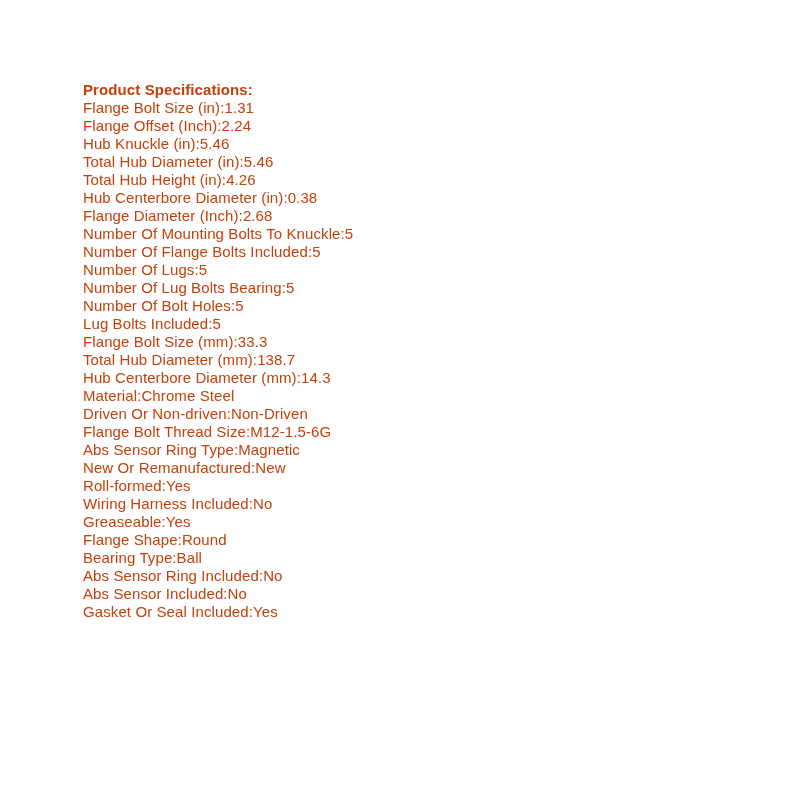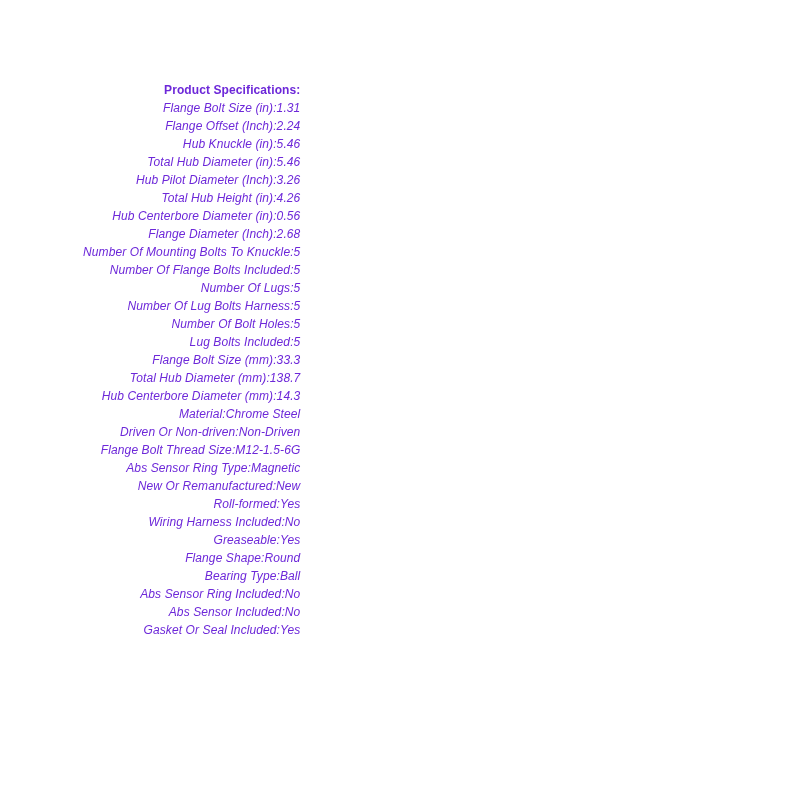--- a/index.html
+++ b/index.html
@@ -12,67 +12,64 @@
     width: 800px;
     height: 800px;
     background: #ffffff;
     overflow: hidden;
     font-family: "Liberation Sans", "DejaVu Sans", sans-serif;
   }
   .spec-block {
     position: absolute;
     left: 83px;
     top: 81px;
-    color: #6d28d9;
-    font-size: 12px;
+    color: #c2410c;
+    font-size: 15px;
     line-height: 18px;
     letter-spacing: 0.1px;
     white-space: nowrap;
-    text-align: right;
   }
   .spec-title {
     font-weight: bold;
   }
   .spec-line {
     font-weight: normal;
-    font-style: italic;
   }
 </style>
 </head>
 <body>
 
 <div class="page">
   <div class="spec-block">
     <div class="spec-title">Product Specifications:</div>
     <div>
 
         <div class="spec-line"><span>Flange Bolt Size (in)</span><span>:</span><span>1.31</span></div>
 
         <div class="spec-line"><span>Flange Offset (Inch)</span><span>:</span><span>2.24</span></div>
 
         <div class="spec-line"><span>Hub Knuckle (in)</span><span>:</span><span>5.46</span></div>
 
         <div class="spec-line"><span>Total Hub Diameter (in)</span><span>:</span><span>5.46</span></div>
 
-        <div class="spec-line"><span>Hub Pilot Diameter (Inch)</span><span>:</span><span>3.26</span></div>
 
         <div class="spec-line"><span>Total Hub Height (in)</span><span>:</span><span>4.26</span></div>
 
-        <div class="spec-line"><span>Hub Centerbore Diameter (in)</span><span>:</span><span>0.56</span></div>
+        <div class="spec-line"><span>Hub Centerbore Diameter (in)</span><span>:</span><span>0.38</span></div>
 
         <div class="spec-line"><span>Flange Diameter (Inch)</span><span>:</span><span>2.68</span></div>
 
 
         <div class="spec-line"><span>Number Of Mounting Bolts To Knuckle</span><span>:</span><span>5</span></div>
 
         <div class="spec-line"><span>Number Of Flange Bolts Included</span><span>:</span><span>5</span></div>
 
         <div class="spec-line"><span>Number Of Lugs</span><span>:</span><span>5</span></div>
 
-        <div class="spec-line"><span>Number Of Lug Bolts Harness</span><span>:</span><span>5</span></div>
+        <div class="spec-line"><span>Number Of Lug Bolts Bearing</span><span>:</span><span>5</span></div>
 
         <div class="spec-line"><span>Number Of Bolt Holes</span><span>:</span><span>5</span></div>
 
         <div class="spec-line"><span>Lug Bolts Included</span><span>:</span><span>5</span></div>
 
         <div class="spec-line"><span>Flange Bolt Size (mm)</span><span>:</span><span>33.3</span></div>
 
 
         <div class="spec-line"><span>Total Hub Diameter (mm)</span><span>:</span><span>138.7</span></div>
 

